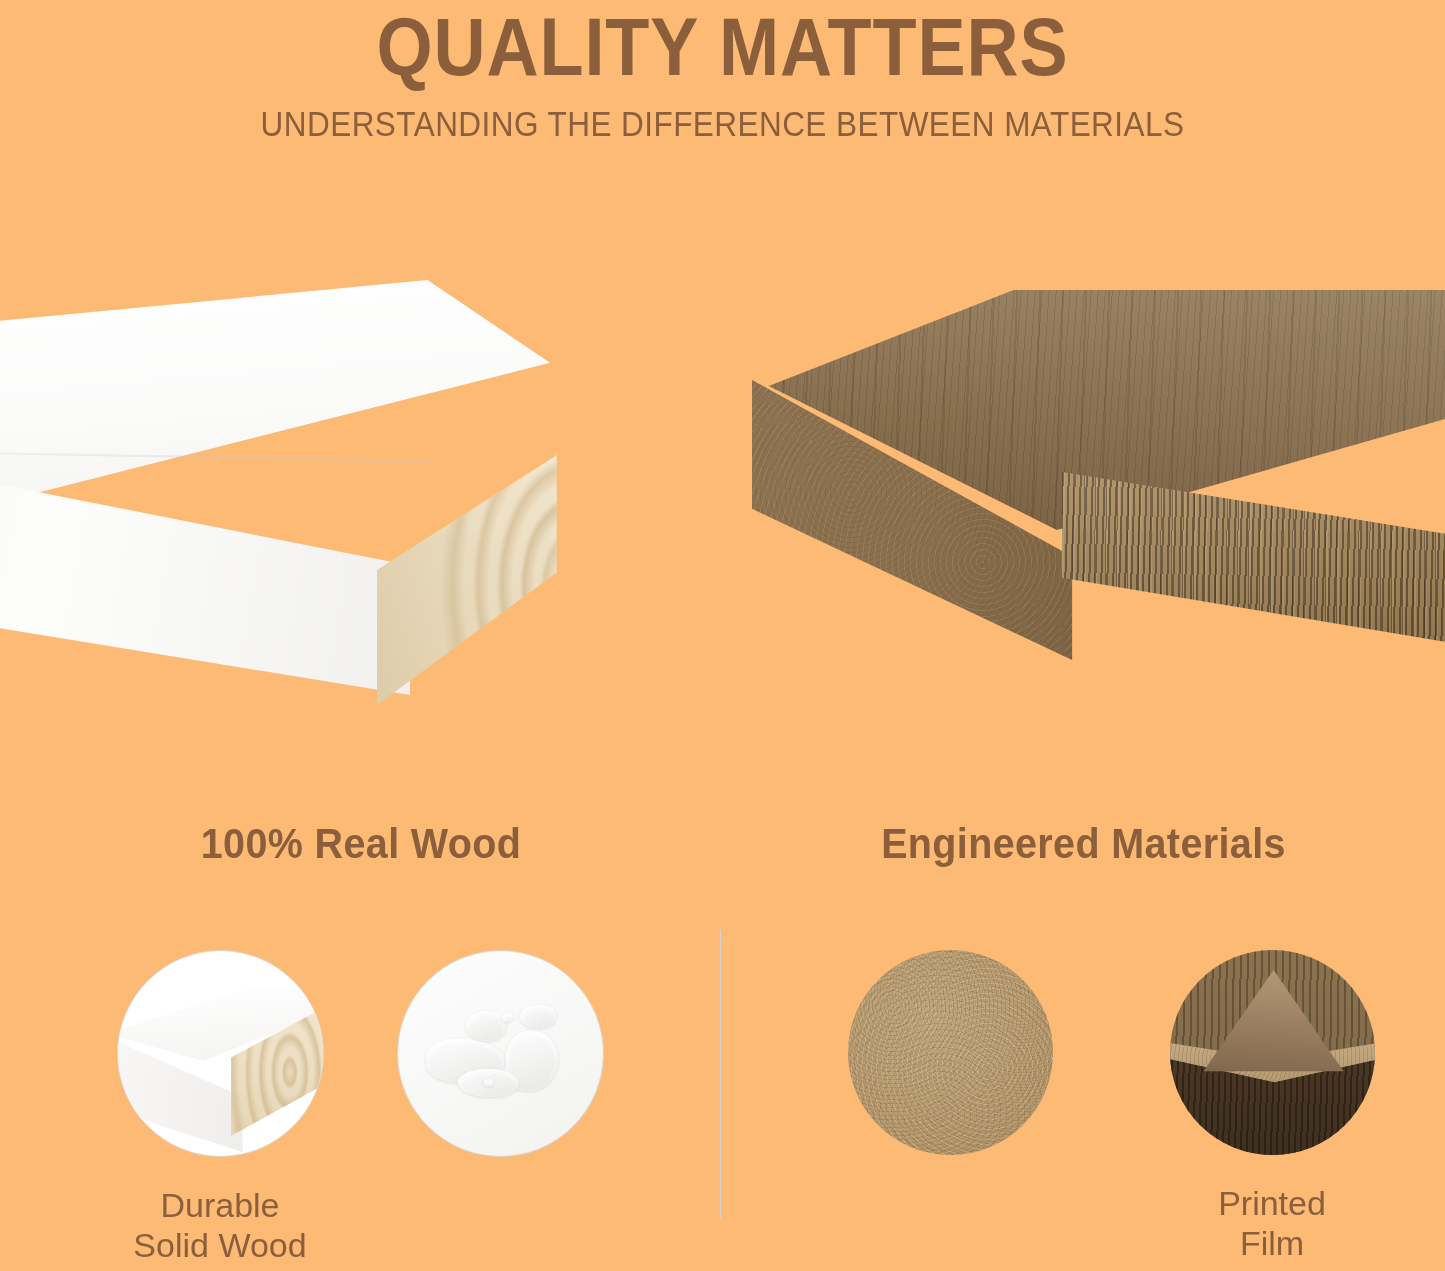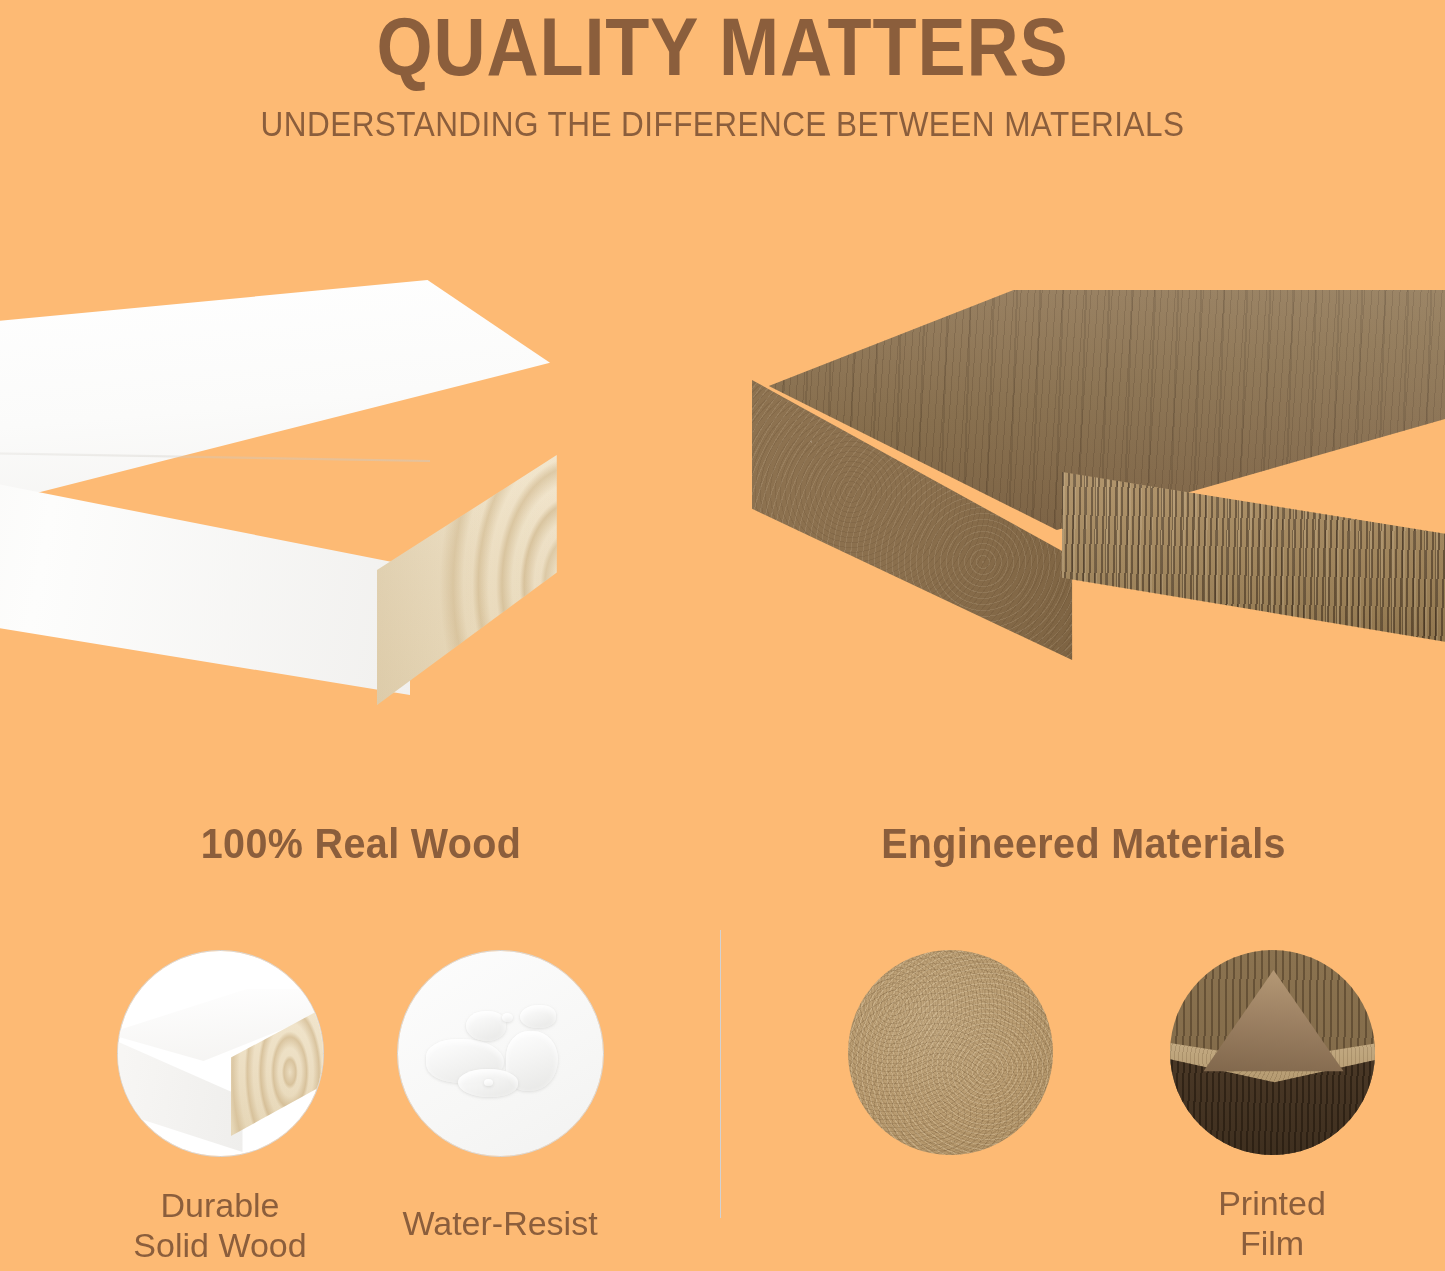--- a/index.html
+++ b/index.html
@@ -408,21 +408,20 @@
       <div class="circle outlined">
         <div class="c2-bg"></div>
         <div class="drop d1"></div>
         <div class="drop d2"></div>
         <div class="drop d3"></div>
         <div class="drop d4"></div>
         <div class="drop d5"></div>
         <div class="drop d6"></div>
         <div class="drop d7"></div>
       </div>
-      <div class="f-label single">Water-Resist</div>
     </div>
 
     <div class="feature f3">
       <div class="circle">
         <div class="c3-bg"></div>
       </div>
     </div>
 
     <div class="feature f4">
       <div class="circle">

